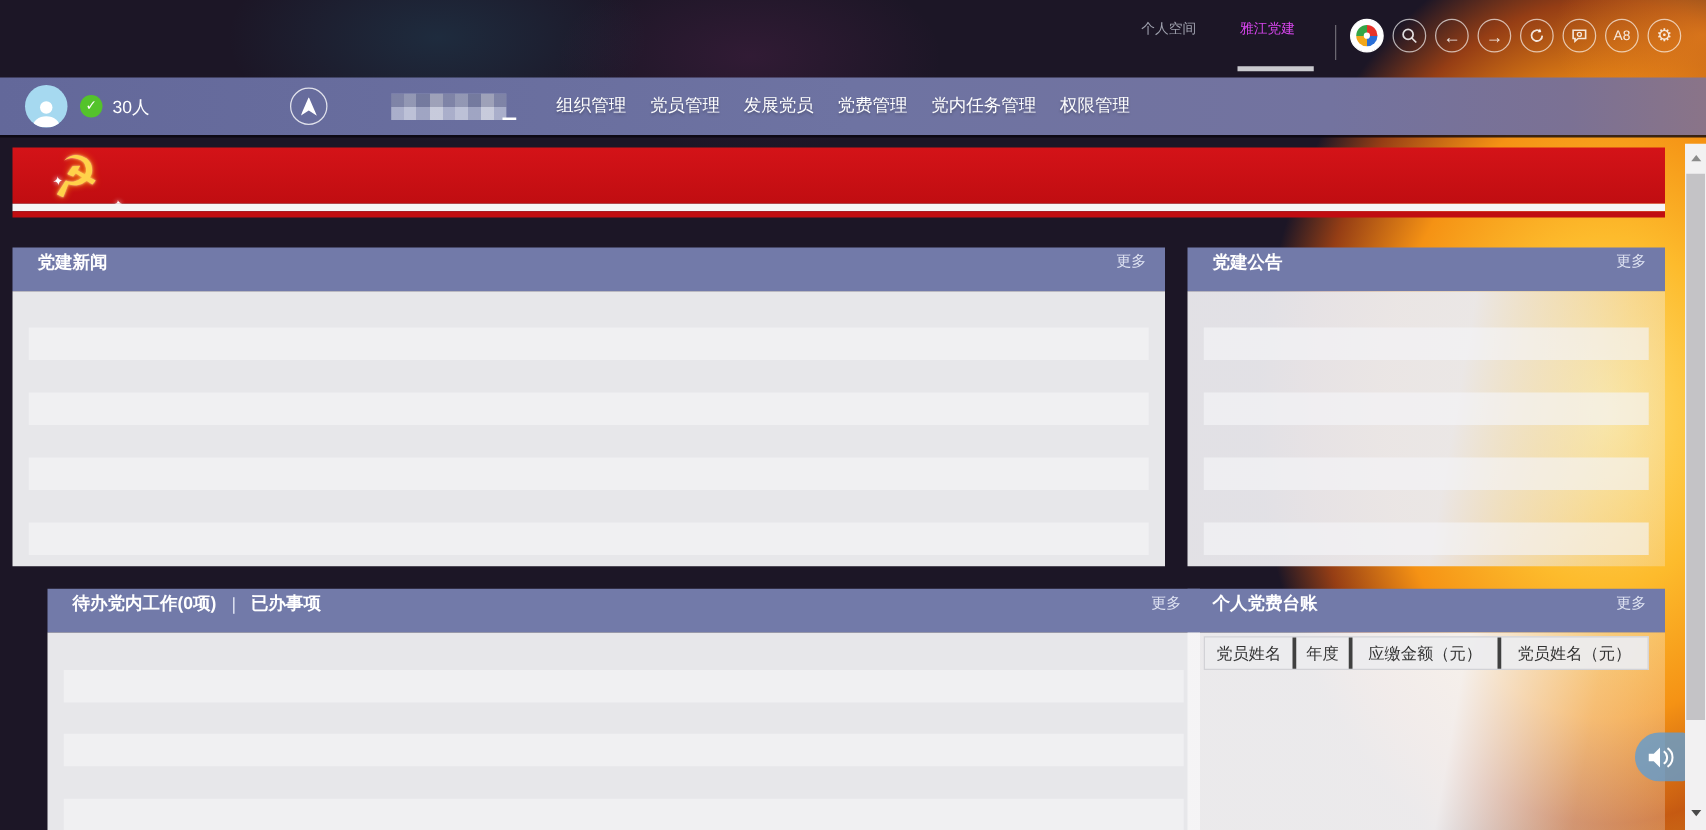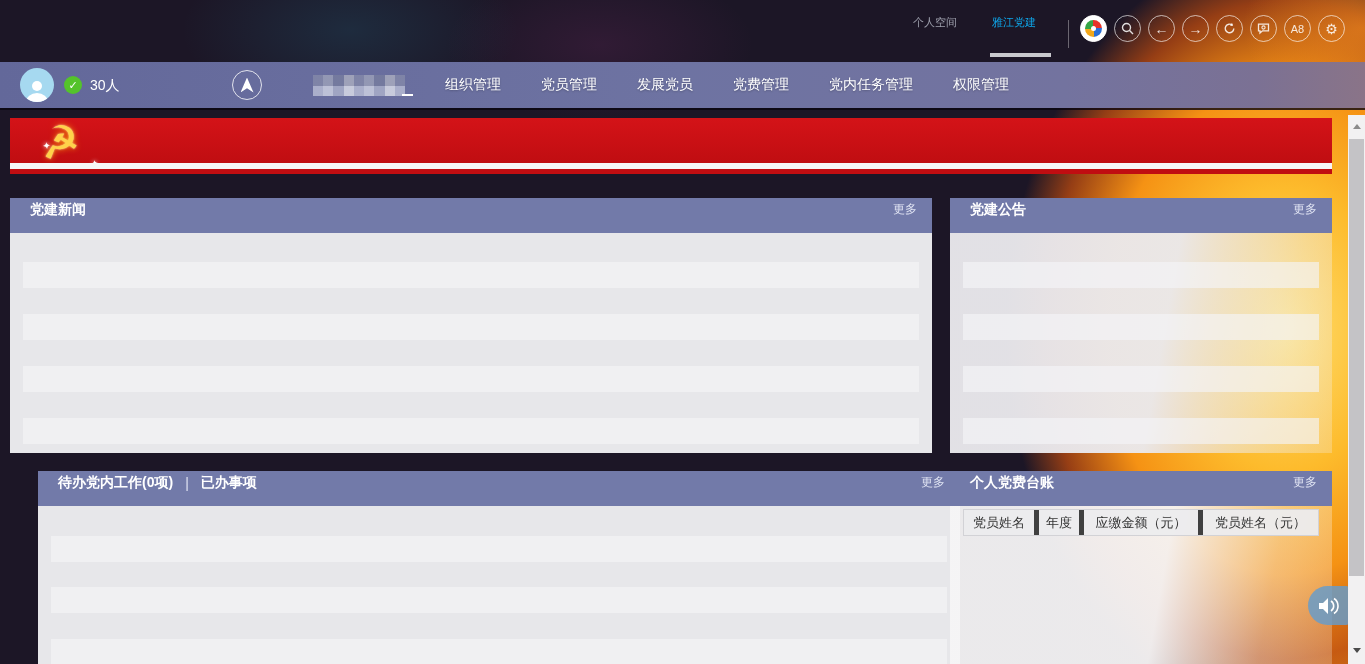--- a/index.html
+++ b/index.html
@@ -13,21 +13,21 @@
       radial-gradient(200px 260px at 1180px 560px, rgba(120,40,20,.5), transparent 70%),
       radial-gradient(240px 120px at 350px 30px, rgba(40,140,170,.18), transparent 70%),
       radial-gradient(220px 110px at 600px 45px, rgba(190,60,150,.13), transparent 70%),
       #1c1626;
   }
   #app{position:relative;width:1365px;height:664px;}
 
   
   .topbar{position:absolute;left:0;top:0;width:1365px;height:62px;}
   .tab{position:absolute;top:15px;font-size:11px;color:#9ea0ad;cursor:pointer;}
-  .tab.active{color:#0ea5e9;}
+  .tab.active{color:#d946ef;}
   .tab-underline{position:absolute;left:990px;top:53px;width:61px;height:4px;background:#c9c9ce;}
   .topbar-divider{position:absolute;left:1068px;top:20px;width:1px;height:28px;background:rgba(255,255,255,.35);}
   .icon-row{position:absolute;left:1080px;top:15px;display:flex;gap:7px;}
   .cicon{width:27px;height:27px;border-radius:50%;border:1px solid rgba(255,255,255,.65);
          display:flex;align-items:center;justify-content:center;color:rgba(255,255,255,.85);
          font-size:14px;box-sizing:border-box;cursor:pointer;}
   .cicon svg{display:block;}
   .cicon.logo{background:#ffffff;border-color:#ffffff;}
   .pinwheel{width:17px;height:17px;border-radius:50%;
     background:conic-gradient(#e63329 0 90deg,#2a6fd6 90deg 180deg,#f2a71b 180deg 270deg,#35a546 270deg 360deg);
@@ -45,21 +45,21 @@
     background:#54c32b;color:#fff;font-size:11px;line-height:18px;text-align:center;font-weight:bold;}
   .member-count{position:absolute;left:90px;top:15px;color:#fff;font-size:14px;}
   .nav-compass{position:absolute;left:232px;top:8px;width:30px;height:30px;border-radius:50%;
     border:1.5px solid rgba(255,255,255,.8);box-sizing:border-box;display:flex;align-items:center;justify-content:center;cursor:pointer;}
   .nav-compass .tri{width:13px;height:15px;background:#fff;clip-path:polygon(50% 0,100% 100%,50% 72%,0 100%);}
   .blur-name{position:absolute;left:313px;top:13px;width:92px;height:21px;
     background:
       repeating-linear-gradient(0deg, rgba(255,255,255,.22) 0 10px, rgba(40,40,70,.18) 10px 21px),
       repeating-linear-gradient(90deg,#9298bc 0 10px,#aab0cc 10px 20px,#858cb2 20px 31px,#b8bcd2 31px 41px);}
   .blur-name .caret{position:absolute;right:-8px;bottom:0;width:11px;height:2px;background:#fff;}
-  .nav-menu{position:absolute;left:445px;top:0;height:46px;display:flex;align-items:center;gap:40px;}
+  .nav-menu{position:absolute;left:445px;top:0;height:46px;display:flex;align-items:center;gap:19px;}
   .nav-item{color:#fff;font-size:14px;white-space:nowrap;cursor:pointer;text-shadow:0 1px 2px rgba(0,0,0,.25);}
 
   
   .banner{position:absolute;left:10px;top:118px;width:1322px;height:45px;
     background:linear-gradient(#d41318,#c00d11);
     display:flex;align-items:center;overflow:hidden;}
   .emblem{position:relative;margin-left:30px;width:60px;height:45px;color:#ffd24a;font-size:44px;line-height:45px;
     text-shadow:0 0 6px rgba(255,170,0,.9),0 0 2px #fff;transform:rotate(-8deg);}
   .sparkle{position:absolute;color:#fff;font-size:10px;text-shadow:0 0 4px #fff;transform:none;}
   .s1{left:2px;top:2px;} .s2{left:48px;top:26px;font-size:8px;}
@@ -89,21 +89,21 @@
   .panel-todo{left:10px;top:471px;width:922px;margin-left:28px;}
   .panel-todo .panel-body{height:158px;background:#e7e7ea;overflow:hidden;}
   .todo-sep{color:#dfe3f2;margin:0 12px;font-weight:normal;}
   .todo-done{font-weight:bold;}
   .panel-fees{left:950px;top:471px;width:382px;}
   .panel-fees .panel-body{height:158px;overflow:hidden;
     background:linear-gradient(100deg, rgba(246,245,246,.95) 55%, rgba(246,245,246,.42) 82%, rgba(248,244,240,.25));}
   .fees-header-row{position:absolute;left:13px;top:3px;width:356px;height:27px;display:flex;
     background:rgba(236,236,238,.95);border:1px solid #d2d2d6;box-sizing:border-box;}
   .fees-col{display:flex;align-items:center;justify-content:center;font-size:13px;color:#333;
-    border-left:5px solid #404040;box-sizing:border-box;white-space:nowrap;}
+    border-left:3px solid #404040;box-sizing:border-box;white-space:nowrap;}
   .fees-col:first-child{border-left:none;}
 
   
   .scrollbar{position:absolute;left:1348px;top:115px;width:17px;height:549px;background:#f2f1f2;}
   .sb-arrow{position:absolute;left:0;width:17px;height:16px;display:flex;align-items:center;justify-content:center;cursor:pointer;}
   .sb-up{top:3px;} .sb-down{bottom:6px;}
   .tri-up{width:0;height:0;border-left:4px solid transparent;border-right:4px solid transparent;border-bottom:5px solid #8b8b8b;}
   .tri-down{width:0;height:0;border-left:4px solid transparent;border-right:4px solid transparent;border-top:5px solid #4a4a4a;}
   .sb-thumb{position:absolute;left:1px;top:24px;width:15px;height:437px;background:#c4c3c6;cursor:pointer;}
 

